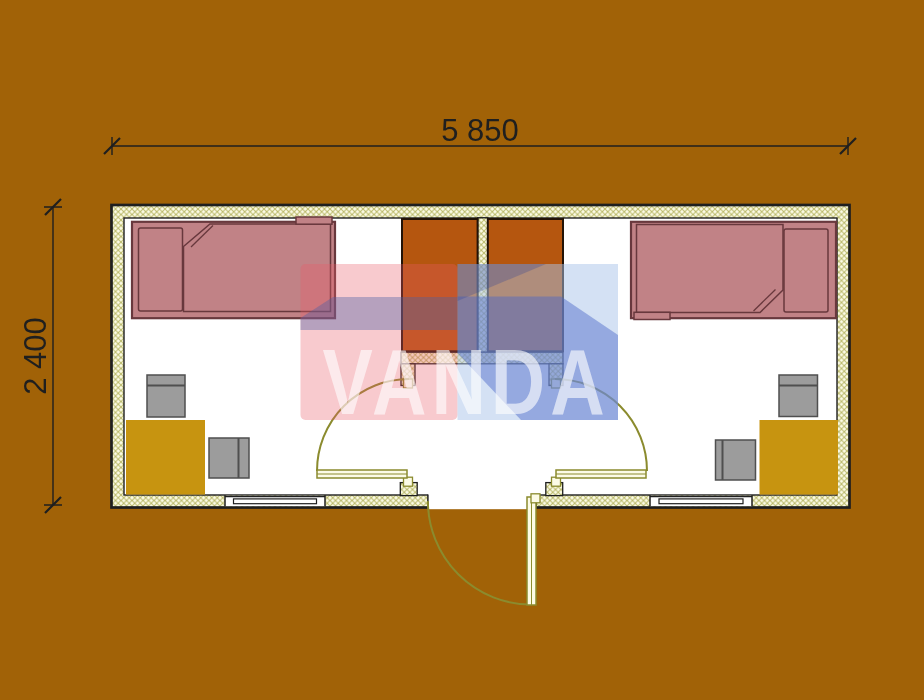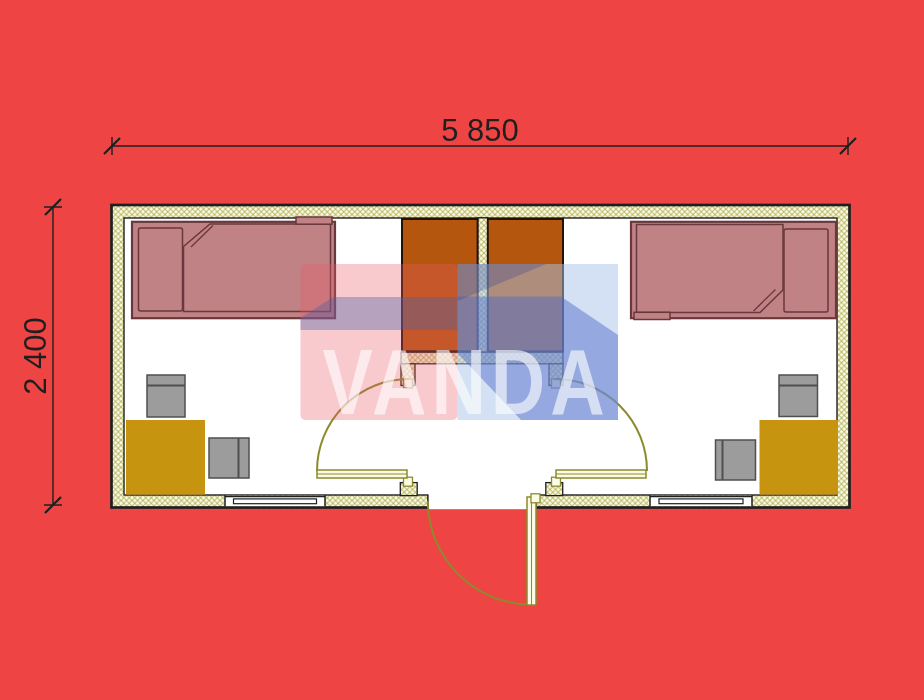--- a/index.html
+++ b/index.html
@@ -1,16 +1,16 @@
 <!DOCTYPE html>
 <html style="--outline: #1f1f1f; --wall-fill: #fcfbe6; --wall-hatch: #b9b869; --door: #8b8b2e; --bed: #c18286; --bed-border: #68383d; --wardrobe: #b5560f; --wardrobe-border: #231307; --desk: #c79410; --chair: #9c9c9c; --chair-border: #4f4f4f; --wm-pink: #e85966; --wm-band: #4a5fa5; --wm-blue-light: #a9c4e9; --wm-blue: #4a66c8; --wm-blue-dark: #2b3f96; --wm-text: #ffffff;"><head>
 <meta charset="utf-8">
 <style>
   html,body{margin:0;padding:0;background:#ffffff;}
-  .stage{width:924px;height:700px;position:relative;background:#ef4444;overflow:hidden;}
+  .stage{width:924px;height:700px;position:relative;background:#a16207;overflow:hidden;}
   svg{display:block;}
 
   .dimline{stroke:var(--outline,#1f1f1f);stroke-width:1.4;fill:none;}
   .dimtick{stroke:var(--outline,#1f1f1f);stroke-width:2.2;fill:none;}
   .dim-text{font:31px "Liberation Sans",sans-serif;fill:var(--outline,#1f1f1f);}
 
   .wall-hatch-fill{fill:url(#hatch);stroke:none;}
   .wall-outer{fill:none;stroke:var(--outline,#1f1f1f);stroke-width:2.7;}
   .floor{fill:#ffffff;stroke:var(--outline,#1f1f1f);stroke-width:1.4;}
   .p-bg{fill:var(--wall-fill,#fcfbe6);}

